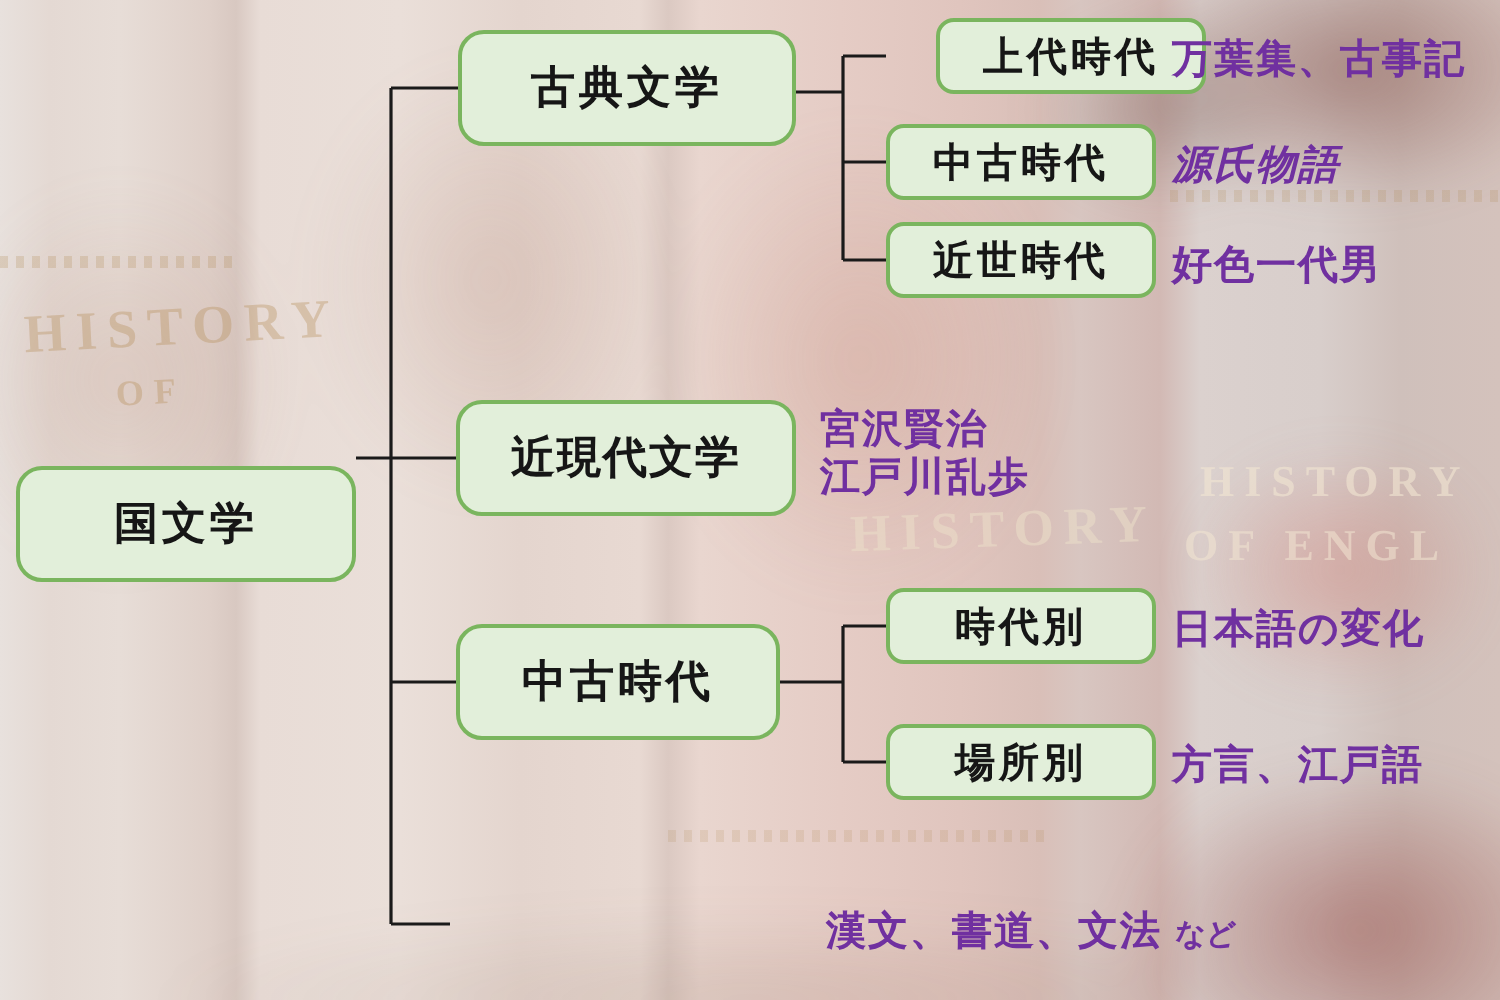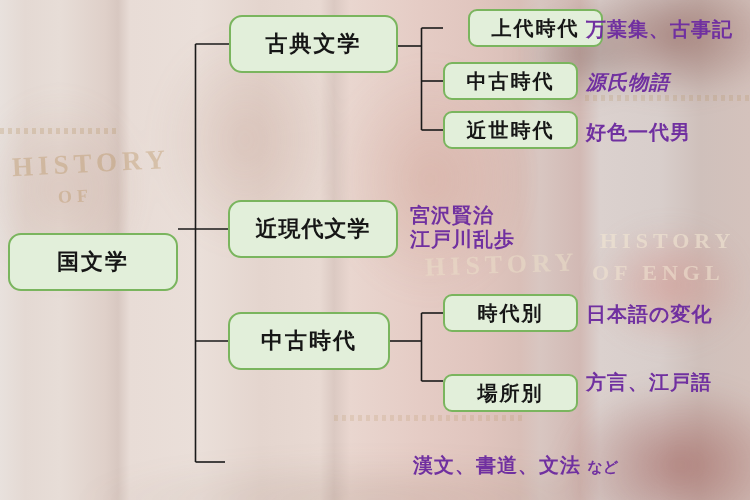--- a/index.html
+++ b/index.html
@@ -111,21 +111,21 @@
   <div class="subnode" style="left:443px;top:62px;">
     <span>中古時代</span>
   </div>
   <div class="subnode" style="left:443px;top:111px;">
     <span>近世時代</span>
   </div>
 
   <div class="subnode" style="left:443px;top:294px;">
     <span>時代別</span>
   </div>
-  <div class="subnode" style="left:443px;top:362px;margin-top:12px;">
+  <div class="subnode" style="left:443px;top:362px;">
     <span>場所別</span>
   </div>
 
   <div class="note" style="left:586px;top:16px;">万葉集、古事記</div>
   <div class="note" style="left:586px;top:69px;font-style:italic;">源氏物語</div>
   <div class="note" style="left:586px;top:119px;">好色一代男</div>
 
   <div class="note" style="left:410px;top:203px;">
     <span class="line">宮沢賢治</span>
     <span class="line">江戸川乱歩</span>

